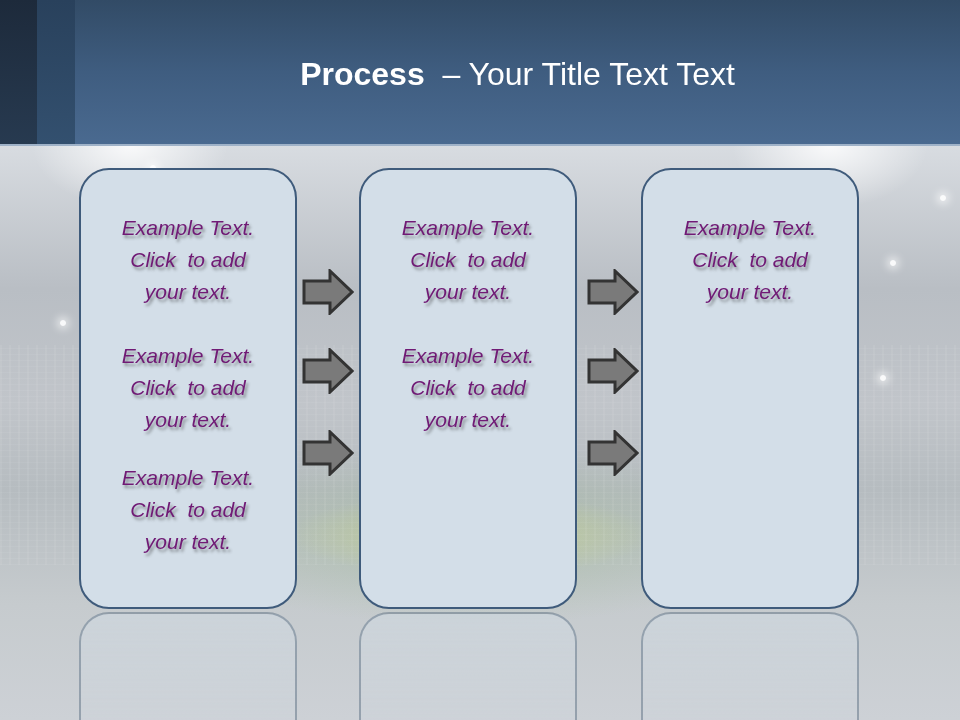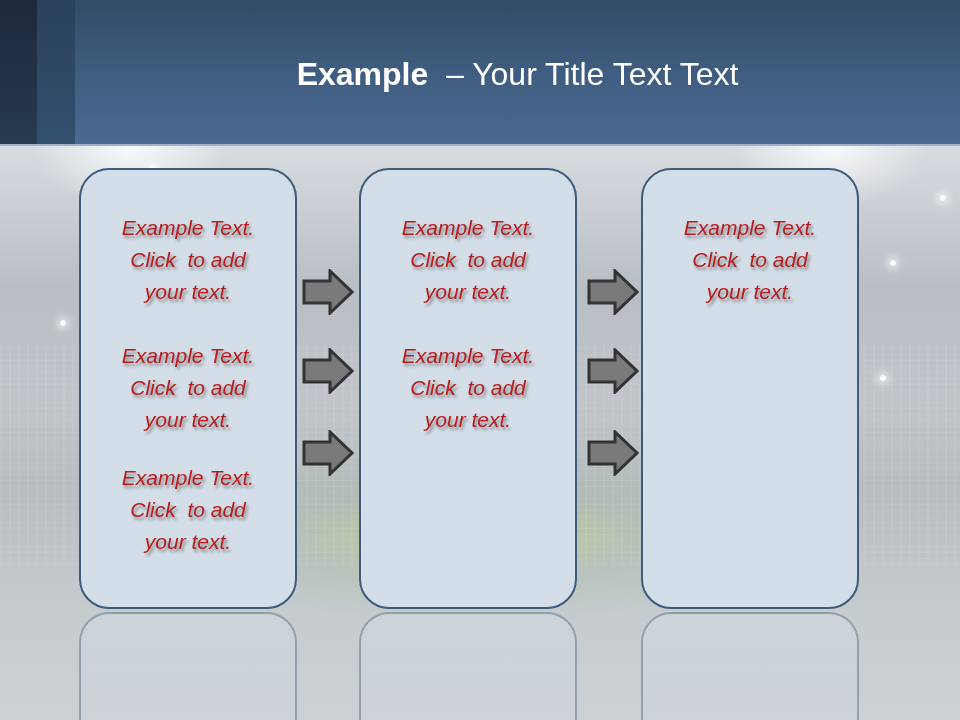--- a/index.html
+++ b/index.html
@@ -53,21 +53,21 @@
     }
     .box-reflect {
       position: absolute; top: 612px; width: 218px; height: 140px;
       border: 2px solid rgba(80,100,120,0.45);
       border-bottom: none;
       border-radius: 30px 30px 0 0;
       background: linear-gradient(180deg, rgba(211,222,232,0.45), rgba(211,222,232,0.05));
     }
     .text-block {
       position: absolute; left: 0; width: 100%; text-align: center;
-      font-style: italic; font-size: 21px; line-height: 32px; color: #b91c1c;
+      font-style: italic; font-size: 21px; line-height: 32px; color: #701a75;
       text-shadow: 2px 3px 3px rgba(40,40,40,0.45);
       white-space: pre;
     }
 
     
     .arrow { position: absolute; width: 52px; height: 46px; }
   </style>
 </head>
 <body>
 
@@ -77,21 +77,21 @@
     <div class="bg-spark" style="left:150px; top:20px;"></div>
     <div class="bg-spark" style="left:60px; top:175px;"></div>
     <div class="bg-spark" style="left:880px; top:230px;"></div>
     <div class="bg-spark" style="left:890px; top:115px;"></div>
     <div class="bg-spark" style="left:940px; top:50px;"></div>
   </div>
 
   <div class="header">
     <div class="header-stripe-dark"></div>
     <div class="header-stripe-mid"></div>
-    <div class="title"><span class="bold">Example</span><span>  – Your Title Text Text</span></div>
+    <div class="title"><span class="bold">Process</span><span>  – Your Title Text Text</span></div>
   </div>
   <div class="header-underline"></div>
 
   <div class="box-reflect" style="left:79px;"></div>
   <div class="box-reflect" style="left:359px;"></div>
   <div class="box-reflect" style="left:641px;"></div>
 
   <div class="box" style="left:79px;">
     <div class="text-block" style="top:42px;"><div>Example Text.</div><div>Click  to add</div><div>your text.</div></div>
     <div class="text-block" style="top:170px;"><div>Example Text.</div><div>Click  to add</div><div>your text.</div></div>

